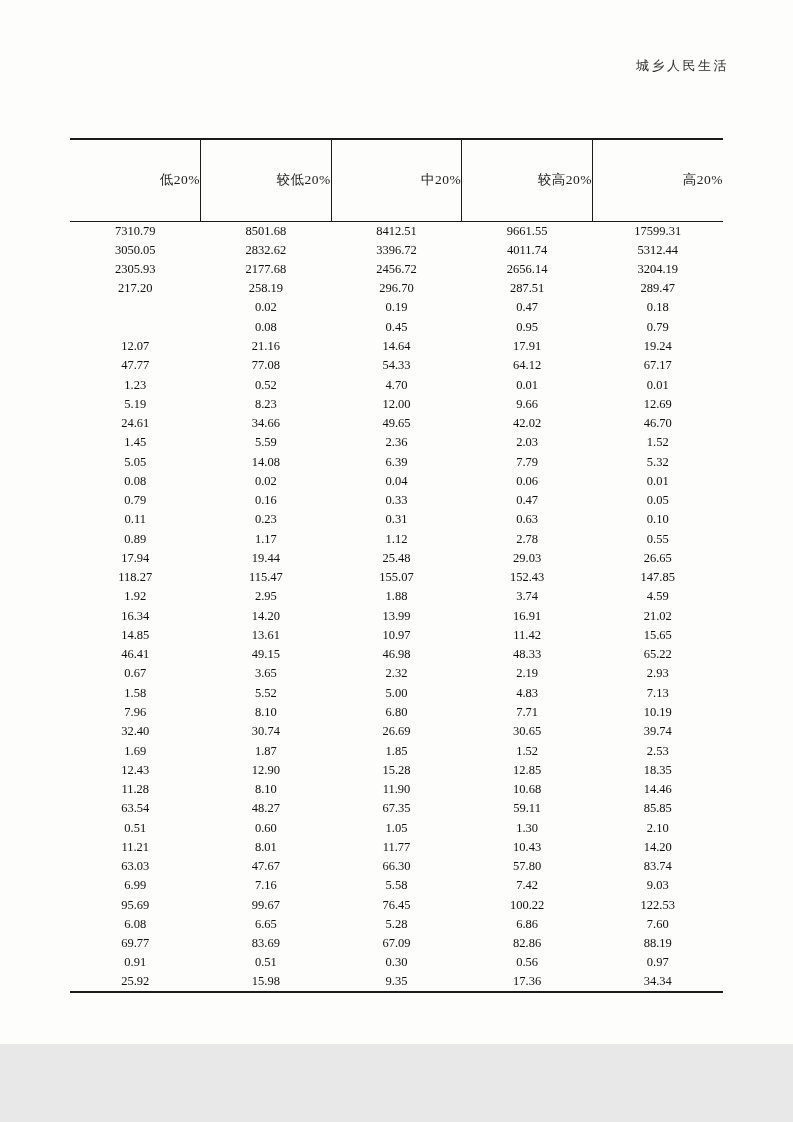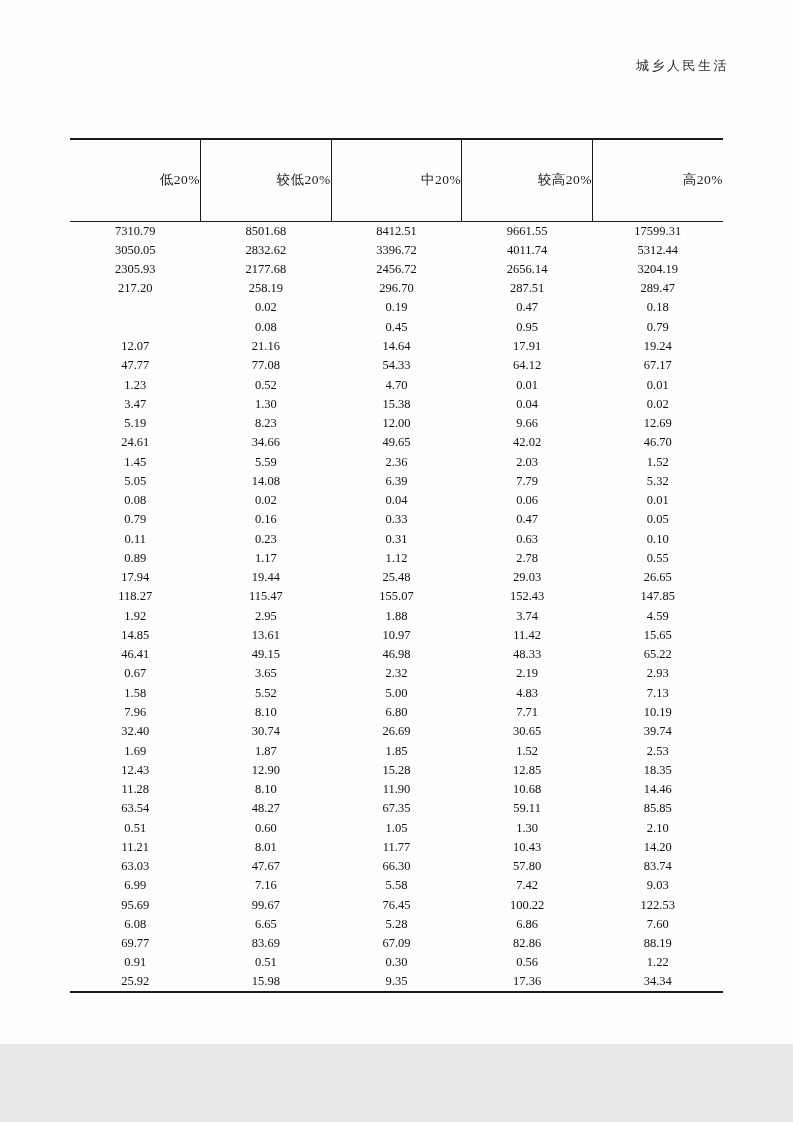--- a/index.html
+++ b/index.html
@@ -148,27 +148,20 @@
           <td>67.17</td>
         </tr>
         <tr>
           <td>1.23</td>
           <td>0.52</td>
           <td>4.70</td>
           <td>0.01</td>
           <td>0.01</td>
         </tr>
         <tr>
-          <td>3.47</td>
-          <td>1.30</td>
-          <td>15.38</td>
-          <td>0.04</td>
-          <td>0.02</td>
-        </tr>
-        <tr>
           <td>5.19</td>
           <td>8.23</td>
           <td>12.00</td>
           <td>9.66</td>
           <td>12.69</td>
         </tr>
         <tr>
           <td>24.61</td>
           <td>34.66</td>
           <td>49.65</td>
@@ -232,20 +225,27 @@
           <td>147.85</td>
         </tr>
         <tr>
           <td>1.92</td>
           <td>2.95</td>
           <td>1.88</td>
           <td>3.74</td>
           <td>4.59</td>
         </tr>
         <tr>
+          <td>16.34</td>
+          <td>14.20</td>
+          <td>13.99</td>
+          <td>16.91</td>
+          <td>21.02</td>
+        </tr>
+        <tr>
           <td>14.85</td>
           <td>13.61</td>
           <td>10.97</td>
           <td>11.42</td>
           <td>15.65</td>
         </tr>
         <tr>
           <td>46.41</td>
           <td>49.15</td>
           <td>46.98</td>
@@ -355,21 +355,21 @@
           <td>83.69</td>
           <td>67.09</td>
           <td>82.86</td>
           <td>88.19</td>
         </tr>
         <tr>
           <td>0.91</td>
           <td>0.51</td>
           <td>0.30</td>
           <td>0.56</td>
-          <td>1.22</td>
+          <td>0.97</td>
         </tr>
         <tr>
           <td>25.92</td>
           <td>15.98</td>
           <td>9.35</td>
           <td>17.36</td>
           <td>34.34</td>
         </tr>
       </tbody>
   </table>

